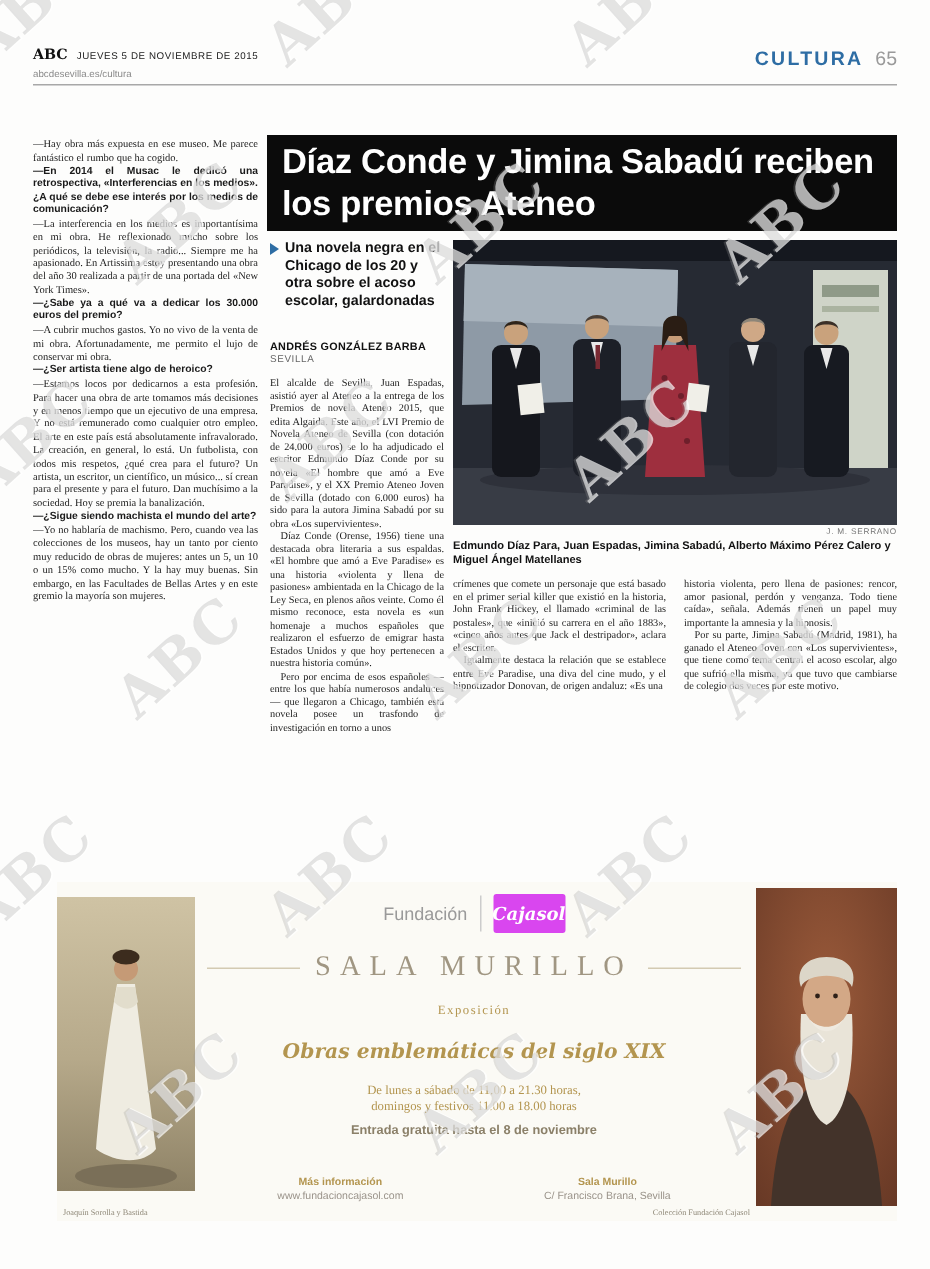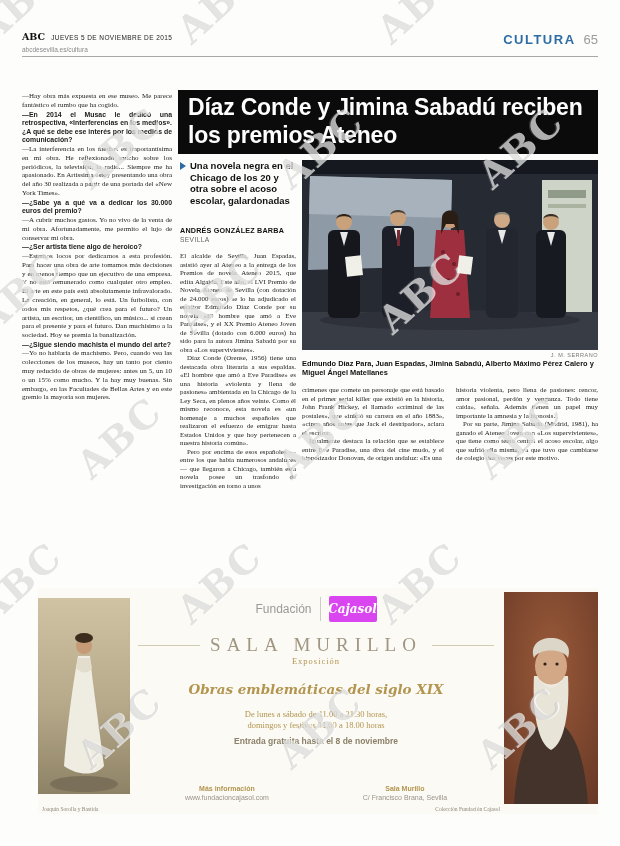--- a/index.html
+++ b/index.html
@@ -60,21 +60,21 @@
   .ad-painting-right { position:absolute; right:0; top:4px;  width:94px; height:212px; }
   .ad-center { position:absolute; left:100px; right:104px; top:8px; text-align:center; }
   .logo-row { display:flex; justify-content:center; align-items:center; gap:8px; }
   .logo-foundation { font-family:"Liberation Sans", sans-serif; font-size:12px; color:#9a9a9a; }
   .logo-divider { width:1px; height:24px; background:#cccccc; }
   .logo-box { width:48px; height:26px; background:#d946ef; border-radius:2px; display:flex; align-items:center; justify-content:center; }
   .logo-script { font-family:"DejaVu Serif", serif; font-style:italic; font-weight:bold; font-size:12px; color:#fff; }
   .hall { display:flex; align-items:center; gap:10px; margin-top:12px; color:#a09682;
           font-family:"Liberation Serif", serif; font-size:19px; letter-spacing:6px; }
   .hall::before, .hall::after { content:""; flex:1; border-top:1px solid #d3cab2; }
-  .expo-label { margin-top:0; font-size:8.5px; color:#b3954f; letter-spacing:1px; }
+  .expo-label { margin-top:12px; font-size:8.5px; color:#b3954f; letter-spacing:1px; }
   .expo-title { margin-top:15px; font-family:"DejaVu Serif", serif; font-style:italic; font-weight:bold;
                 font-size:13.5px; color:#b3954f; }
   .expo-sub { font-family:"DejaVu Serif", serif; font-style:italic; font-size:12px; color:#b3954f; }
   .hours { margin-top:12px; font-size:8.5px; line-height:11px; color:#b3954f; }
   .free-entry { margin-top:5px; font-family:"Liberation Sans", sans-serif; font-weight:bold; font-size:8.5px; color:#8b8069; }
   .ad-bottom { position:absolute; left:100px; right:104px; bottom:12px; display:flex; justify-content:space-around;
                font-family:"Liberation Sans", sans-serif; font-size:7px; line-height:9px; }
   .ad-bottom .grp { text-align:center; }
   .ad-bottom .lbl { color:#b3954f; font-weight:bold; }
   .ad-bottom .val { color:#9a938a; }

